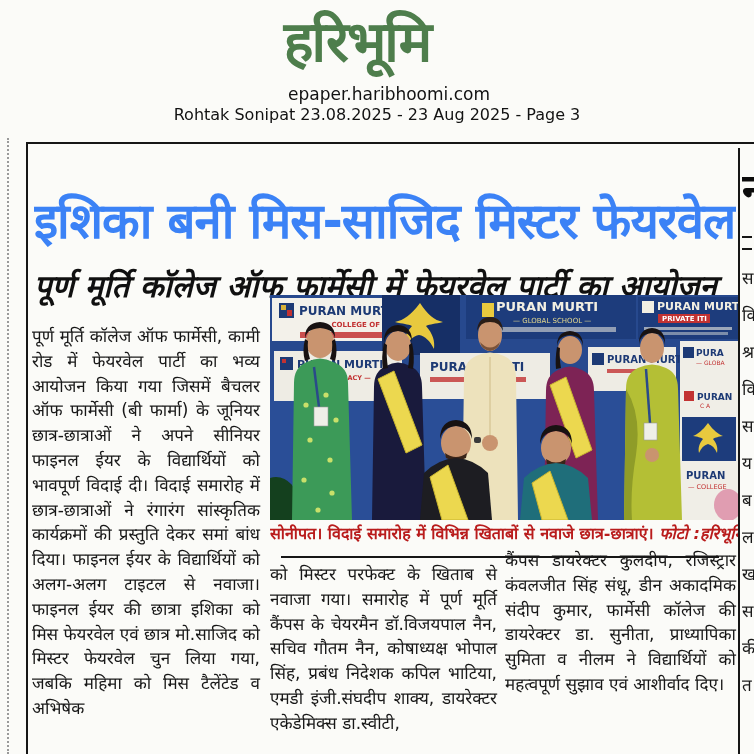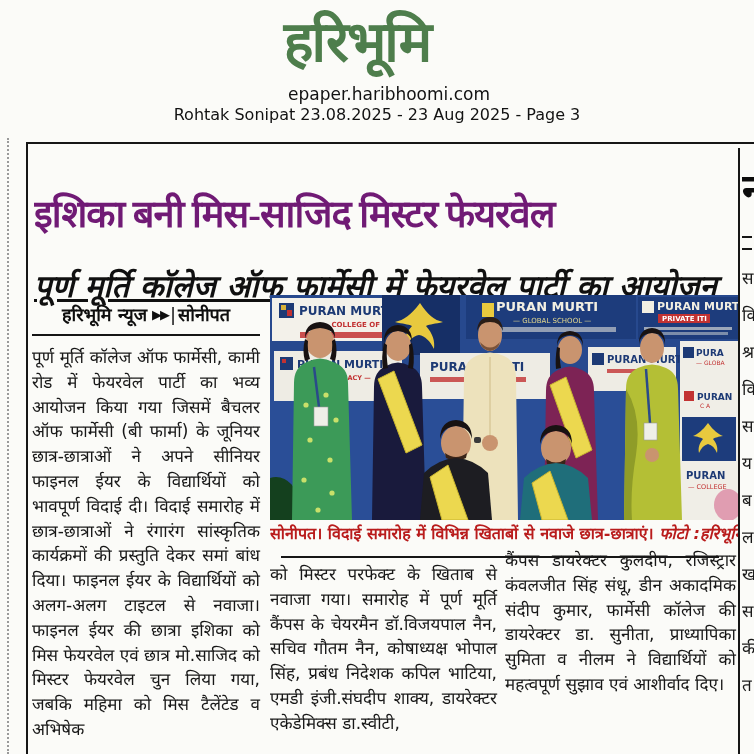--- a/index.html
+++ b/index.html
@@ -23,41 +23,41 @@
     font-size:16px;line-height:20px;color:#121212;
   }
   
   .rule-dotted-left{position:absolute;left:7px;top:138px;height:616px;width:0;border-left:2px dotted #9a9a9a;}
   .rule-top{position:absolute;left:27px;top:142px;width:727px;height:0;border-top:2px solid #161616;}
   .rule-left{position:absolute;left:26px;top:142px;height:612px;width:0;border-left:2px solid #161616;}
   .rule-right{position:absolute;left:738px;top:148px;height:606px;width:0;border-left:2px solid #161616;}
   
   .headline{
     position:absolute;left:34px;top:148px;width:702px;height:84px;
-    font-size:38px;line-height:82px;font-weight:800;color:#701a75;
-    white-space:nowrap;overflow:hidden;letter-spacing:-1px;font-family:Liberation Serif, serif;
+    font-size:49px;line-height:82px;font-weight:800;color:#3b82f6;
+    white-space:nowrap;overflow:hidden;letter-spacing:-1px;
   }
   .subheadline{
     position:absolute;left:34px;top:232px;width:700px;height:60px;
     font-size:31px;line-height:56px;font-weight:700;font-style:italic;
-    color:#101010;white-space:nowrap;overflow:hidden;text-decoration:underline;
+    color:#101010;white-space:nowrap;overflow:hidden;
   }
   
   .col-left{position:absolute;left:32px;top:302px;width:228px;}
   .byline{
     text-align:center;font-size:18px;font-weight:700;color:#0e0e0e;
     padding-bottom:8px;border-bottom:2px solid #151515;white-space:nowrap;overflow:hidden;
   }
   .byline .arrows{font-size:13px;letter-spacing:-2px;position:relative;top:-2px;padding:0 2px 0 5px;}
   .byline .bar{font-weight:400;padding:0 2px 0 0;}
   .news-text{
     font-size:17px;line-height:24.8px;text-align:justify;color:#171717;
     margin:0;padding:0;
   }
-  .col-left .news-text{margin-top:9px;}
+  .col-left .news-text{margin-top:22px;}
   
   .photo-wrap{position:absolute;left:270px;top:295px;width:468px;height:225px;}
   .photo-wrap svg{display:block;}
   .caption{
     position:absolute;left:270px;top:523px;width:468px;
     font-size:16px;line-height:21px;font-weight:700;color:#b91c1c;
     white-space:nowrap;overflow:hidden;
   }
   .caption .credit{font-style:italic;}
   .caption-rule{position:absolute;left:281px;top:556px;width:438px;height:0;border-top:2px solid #161616;}
@@ -79,23 +79,20 @@
 
 <div class="rule-dotted-left"></div>
 <div class="rule-top"></div>
 <div class="rule-left"></div>
 <div class="rule-right"></div>
 
 <h1 class="headline">इशिका बनी मिस-साजिद मिस्टर फेयरवेल</h1>
 <h2 class="subheadline">पूर्ण मूर्ति कॉलेज ऑफ फार्मेसी में फेयरवेल पार्टी का आयोजन</h2>
 
 <div class="col-left">
-  <div class="byline">
-    <span>हरिभूमि न्यूज</span><span class="arrows">▶▶</span><span class="bar">|</span><span>सोनीपत</span>
-  </div>
   <p class="news-text">पूर्ण मूर्ति कॉलेज ऑफ फार्मेसी, कामी रोड में फेयरवेल पार्टी का भव्य आयोजन किया गया जिसमें बैचलर ऑफ फार्मेसी (बी फार्मा) के जूनियर छात्र-छात्राओं ने अपने सीनियर फाइनल ईयर के विद्यार्थियों को भावपूर्ण विदाई दी। विदाई समारोह में छात्र-छात्राओं ने रंगारंग सांस्कृतिक कार्यक्रमों की प्रस्तुति देकर समां बांध दिया। फाइनल ईयर के विद्यार्थियों को अलग-अलग टाइटल से नवाजा। फाइनल ईयर की छात्रा इशिका को मिस फेयरवेल एवं छात्र मो.साजिद को मिस्टर फेयरवेल चुन लिया गया, जबकि महिमा को मिस टैलेंटेड व अभिषेक</p>
 </div>
 
 <div class="photo-wrap">
   <svg width="468" height="225" viewBox="0 0 468 225" xmlns="http://www.w3.org/2000/svg">
 
     <rect x="0" y="0" width="468" height="225" fill="#27498e"></rect>
     <rect x="0" y="95" width="468" height="130" fill="#2e54a0" opacity="0.5"></rect>
 
     <g>

